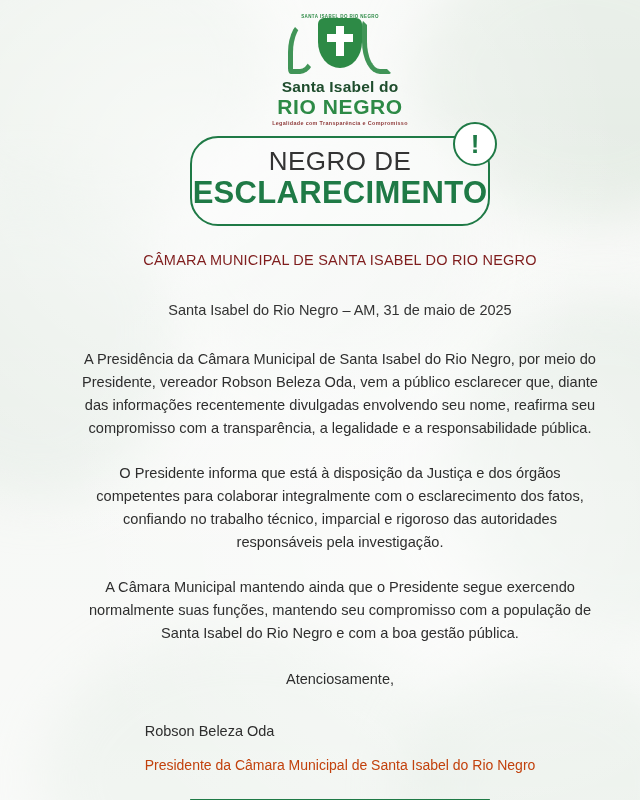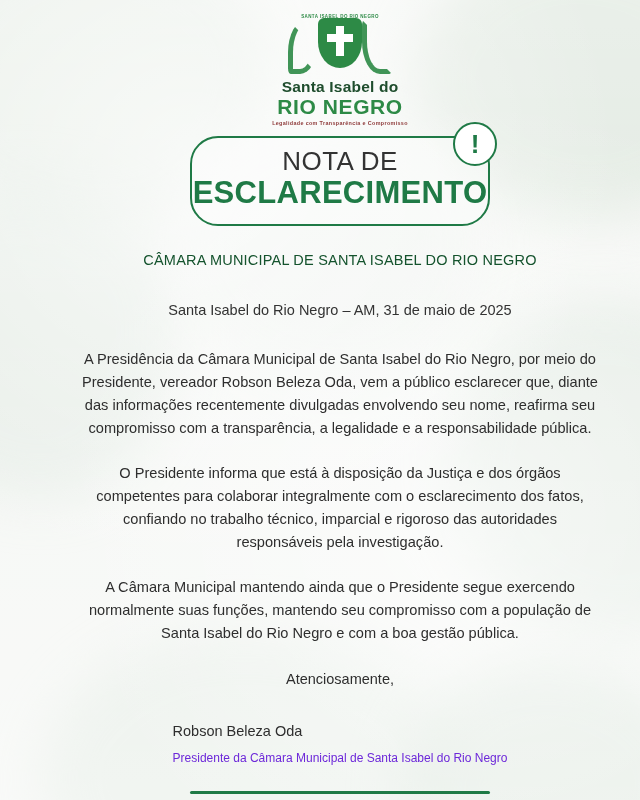--- a/index.html
+++ b/index.html
@@ -189,21 +189,21 @@
     display: flex;
     align-items: center;
     justify-content: center;
     line-height: 1;
   }
 
   
   .org {
     margin-top: 26px;
     font-size: 14.5px;
-    color: #14532d;
+    color: #7f1d1d;
     letter-spacing: .2px;
     text-align: center;
   }
   .place-date {
     margin-top: 34px;
     font-size: 14.5px;
     color: #333333;
     text-align: center;
   }
   .paragraphs {
@@ -225,23 +225,23 @@
   }
   .signature {
     margin-top: 36px;
     text-align: left;
   }
   .signature .name {
     font-size: 14.5px;
     color: #2e2e2e;
   }
   .signature .role {
-    font-size: 12px;
-    color: #6d28d9;
-    margin-top: 12px;
+    font-size: 14px;
+    color: #c2410c;
+    margin-top: 18px;
   }
   .rule {
     margin-top: 26px;
     width: 300px;
     height: 2.5px;
     background: #1f7a46;
     border-radius: 2px;
   }
 </style>
 </head>
@@ -267,21 +267,21 @@
       <div class="wreath-r"></div>
       <div class="shield"></div>
     </div>
     <div class="logo-line1">Santa Isabel do</div>
     <div class="logo-line2">RIO NEGRO</div>
     <div class="logo-tag">Legalidade com Transparência e Compromisso</div>
   </div>
 
   <div class="title-wrap">
     <div class="title-badge">
-      <div class="title-1">NOTA DE</div>
+      <div class="title-1">NEGRO DE</div>
       <div class="title-2">ESCLARECIMENTO</div>
     </div>
     <div class="bang">!</div>
   </div>
 
   <div class="org">CÂMARA MUNICIPAL DE SANTA ISABEL DO RIO NEGRO</div>
 
   <div class="place-date">Santa Isabel do Rio Negro – AM, 31 de maio de 2025</div>
 
   <div class="paragraphs">

